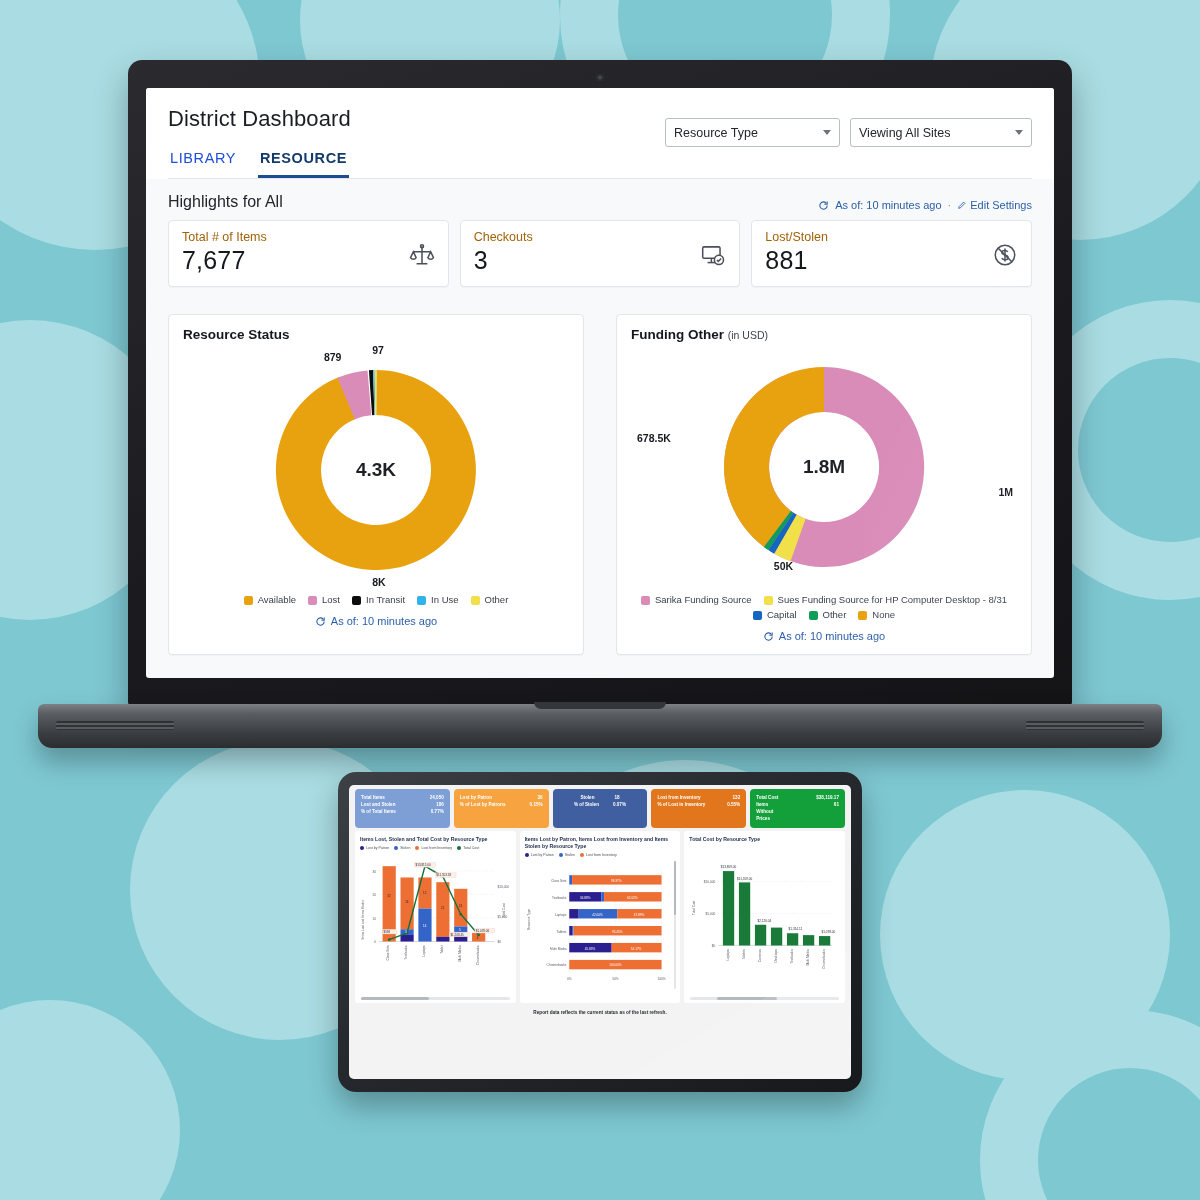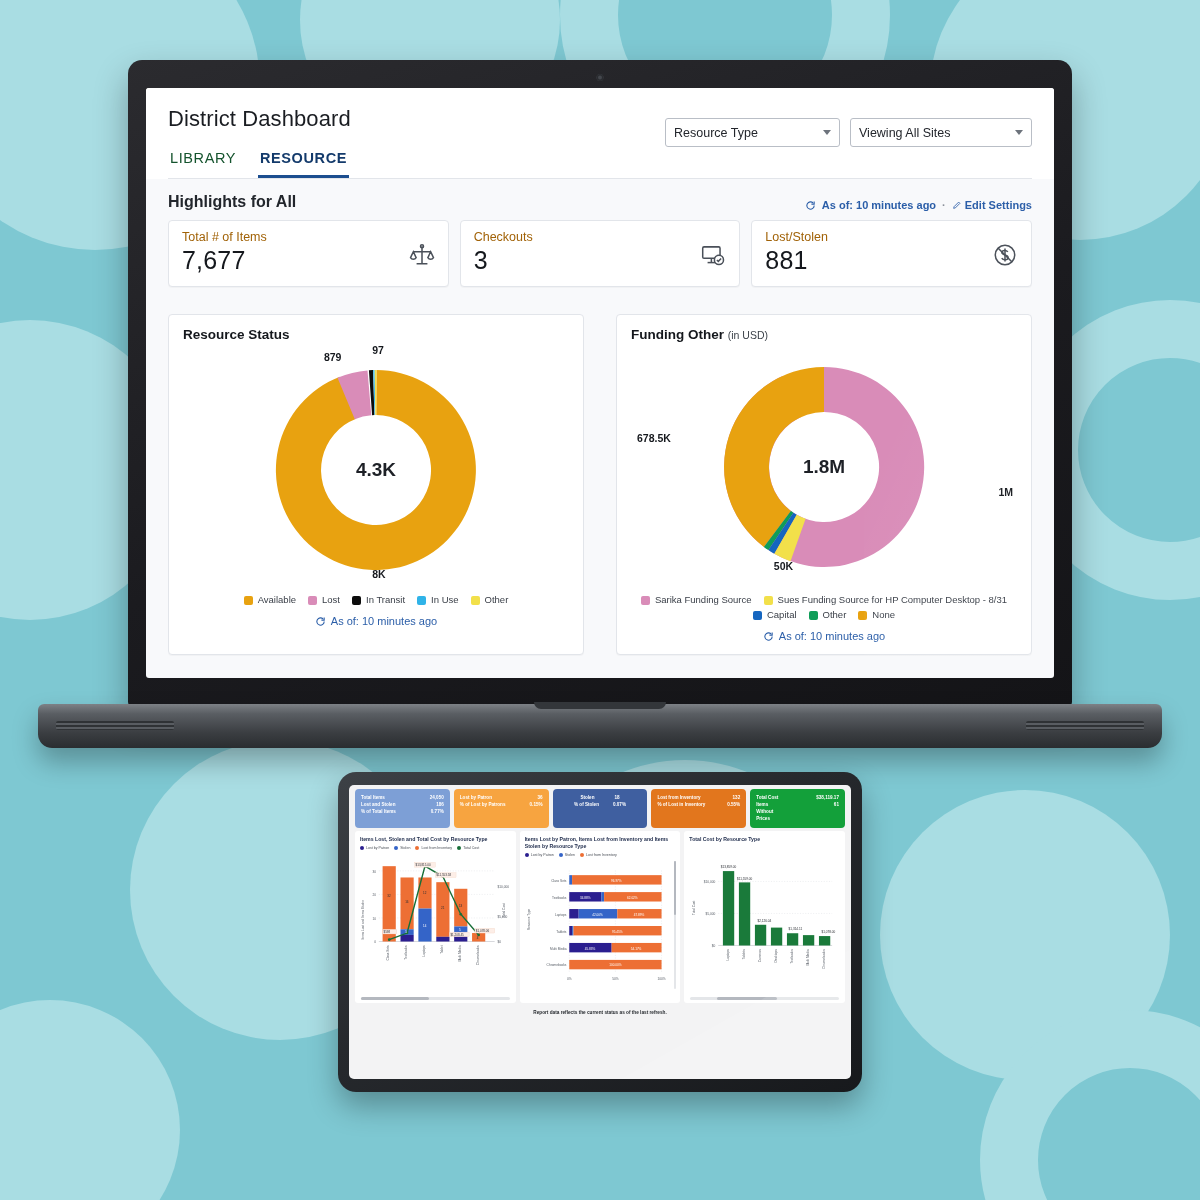--- a/index.html
+++ b/index.html
@@ -51,33 +51,33 @@
   .base:before { left: 18px; }
   .base:after  { right: 18px; }
   .notch{position:absolute;left:50%;top:-2px;transform:translateX(-50%);width:132px;height:7px;
      border-radius:0 0 8px 8px;background:#33363a;}
 
   
   .dash { padding: 0; font-size: 13px; color: #1d2026; }
   .dash-head { padding: 18px 22px 0 22px; background:#fff; }
   .page-title { font-size: 22px; font-weight: 400; color: #1a1d22; letter-spacing:.1px; }
   .tabbar { display:flex; gap: 20px; margin-top: 14px; border-bottom: 1px solid #e2e5ea;}
-  .tab { font-size: 14.5px; letter-spacing:.6px; color:#14532d; padding: 4px 2px 9px 2px; cursor:pointer;}
+  .tab { font-size: 14.5px; letter-spacing:.6px; color:#1d4ed8; padding: 4px 2px 9px 2px; cursor:pointer;}
   .tab.active { color:#133a6b; font-weight:700; border-bottom: 3px solid #1c4e8f; }
   .filters { position:absolute; right: 22px; top: 30px; display:flex; gap:10px; }
   .select {
     width: 175px; height: 29px; border:1px solid #b9bec6; border-radius:3px; background:#fff;
     display:flex; align-items:center; padding: 0 8px; font-size:12.5px; color:#23262c;
     justify-content:space-between; cursor:pointer;
   }
   .select.wide { width: 182px; }
   .caret { width:0;height:0;border-left:4px solid transparent;border-right:4px solid transparent;border-top:5px solid #6d737c; }
 
   .section { padding: 14px 22px 0 22px; }
-  .sec-row { display:flex; align-items:flex-end; justify-content:space-between;font-weight:bold; }
+  .sec-row { display:flex; align-items:flex-end; justify-content:space-between; }
   .sec-title { font-size:16px; color:#22262c; }
   .meta { font-size:11px; color:#2b5ea8; display:flex; align-items:center; gap:6px; }
   .meta .dot{color:#8a9099;}
   .meta a{color:#2b5ea8; text-decoration:none; display:flex; align-items:center; gap:3px;}
 
   .kpis { display:flex; gap:11px; margin-top: 9px; }
   .kpi {
     flex:1; background:#fff; border:1px solid #e2e5ea; border-radius:4px;
     padding:9px 13px 11px 13px; display:flex; align-items:flex-start; justify-content:space-between;
     box-shadow: 0 1px 1px rgba(16,24,40,.03);
@@ -259,21 +259,21 @@
 
                     <path d="M -7.1 -99.7 A 100 100 0 0 1 -3.0 -99.95 L -1.6 -54.97 A 55 55 0 0 0 -3.9 -54.86 Z" fill="#0c0c0c"></path>
 
                     <path d="M -2.8 -99.96 A 100 100 0 0 1 -1.4 -99.99 L -0.8 -55 A 55 55 0 0 0 -1.5 -54.99 Z" fill="#2fb3e8"></path>
                     <path d="M -1.2 -99.99 A 100 100 0 0 1 0.4 -100 L 0.2 -55 A 55 55 0 0 0 -0.7 -55 Z" fill="#f2e04a"></path>
                   </g>
                 </svg>
                 <div class="dcenter" style="top:128px;">4.3K</div>
                 <div class="dlabel" style="left:36.5%;top:9px;">879</div>
                 <div class="dlabel" style="left:49%;top:2px;">97</div>
-                <div class="dlabel" style="left:49%;top:226px;">8K</div>
+                <div class="dlabel" style="left:49%;top:234px;">8K</div>
               </div>
               <div class="legend">
                 <span class="lg">
                     <i class="sw" style="background:#e8a210"></i>
                     <span>Available</span>
                   </span>
                 <span class="lg">
                     <i class="sw" style="background:#d98cb8"></i>
                     <span>Lost</span>
                   </span>

